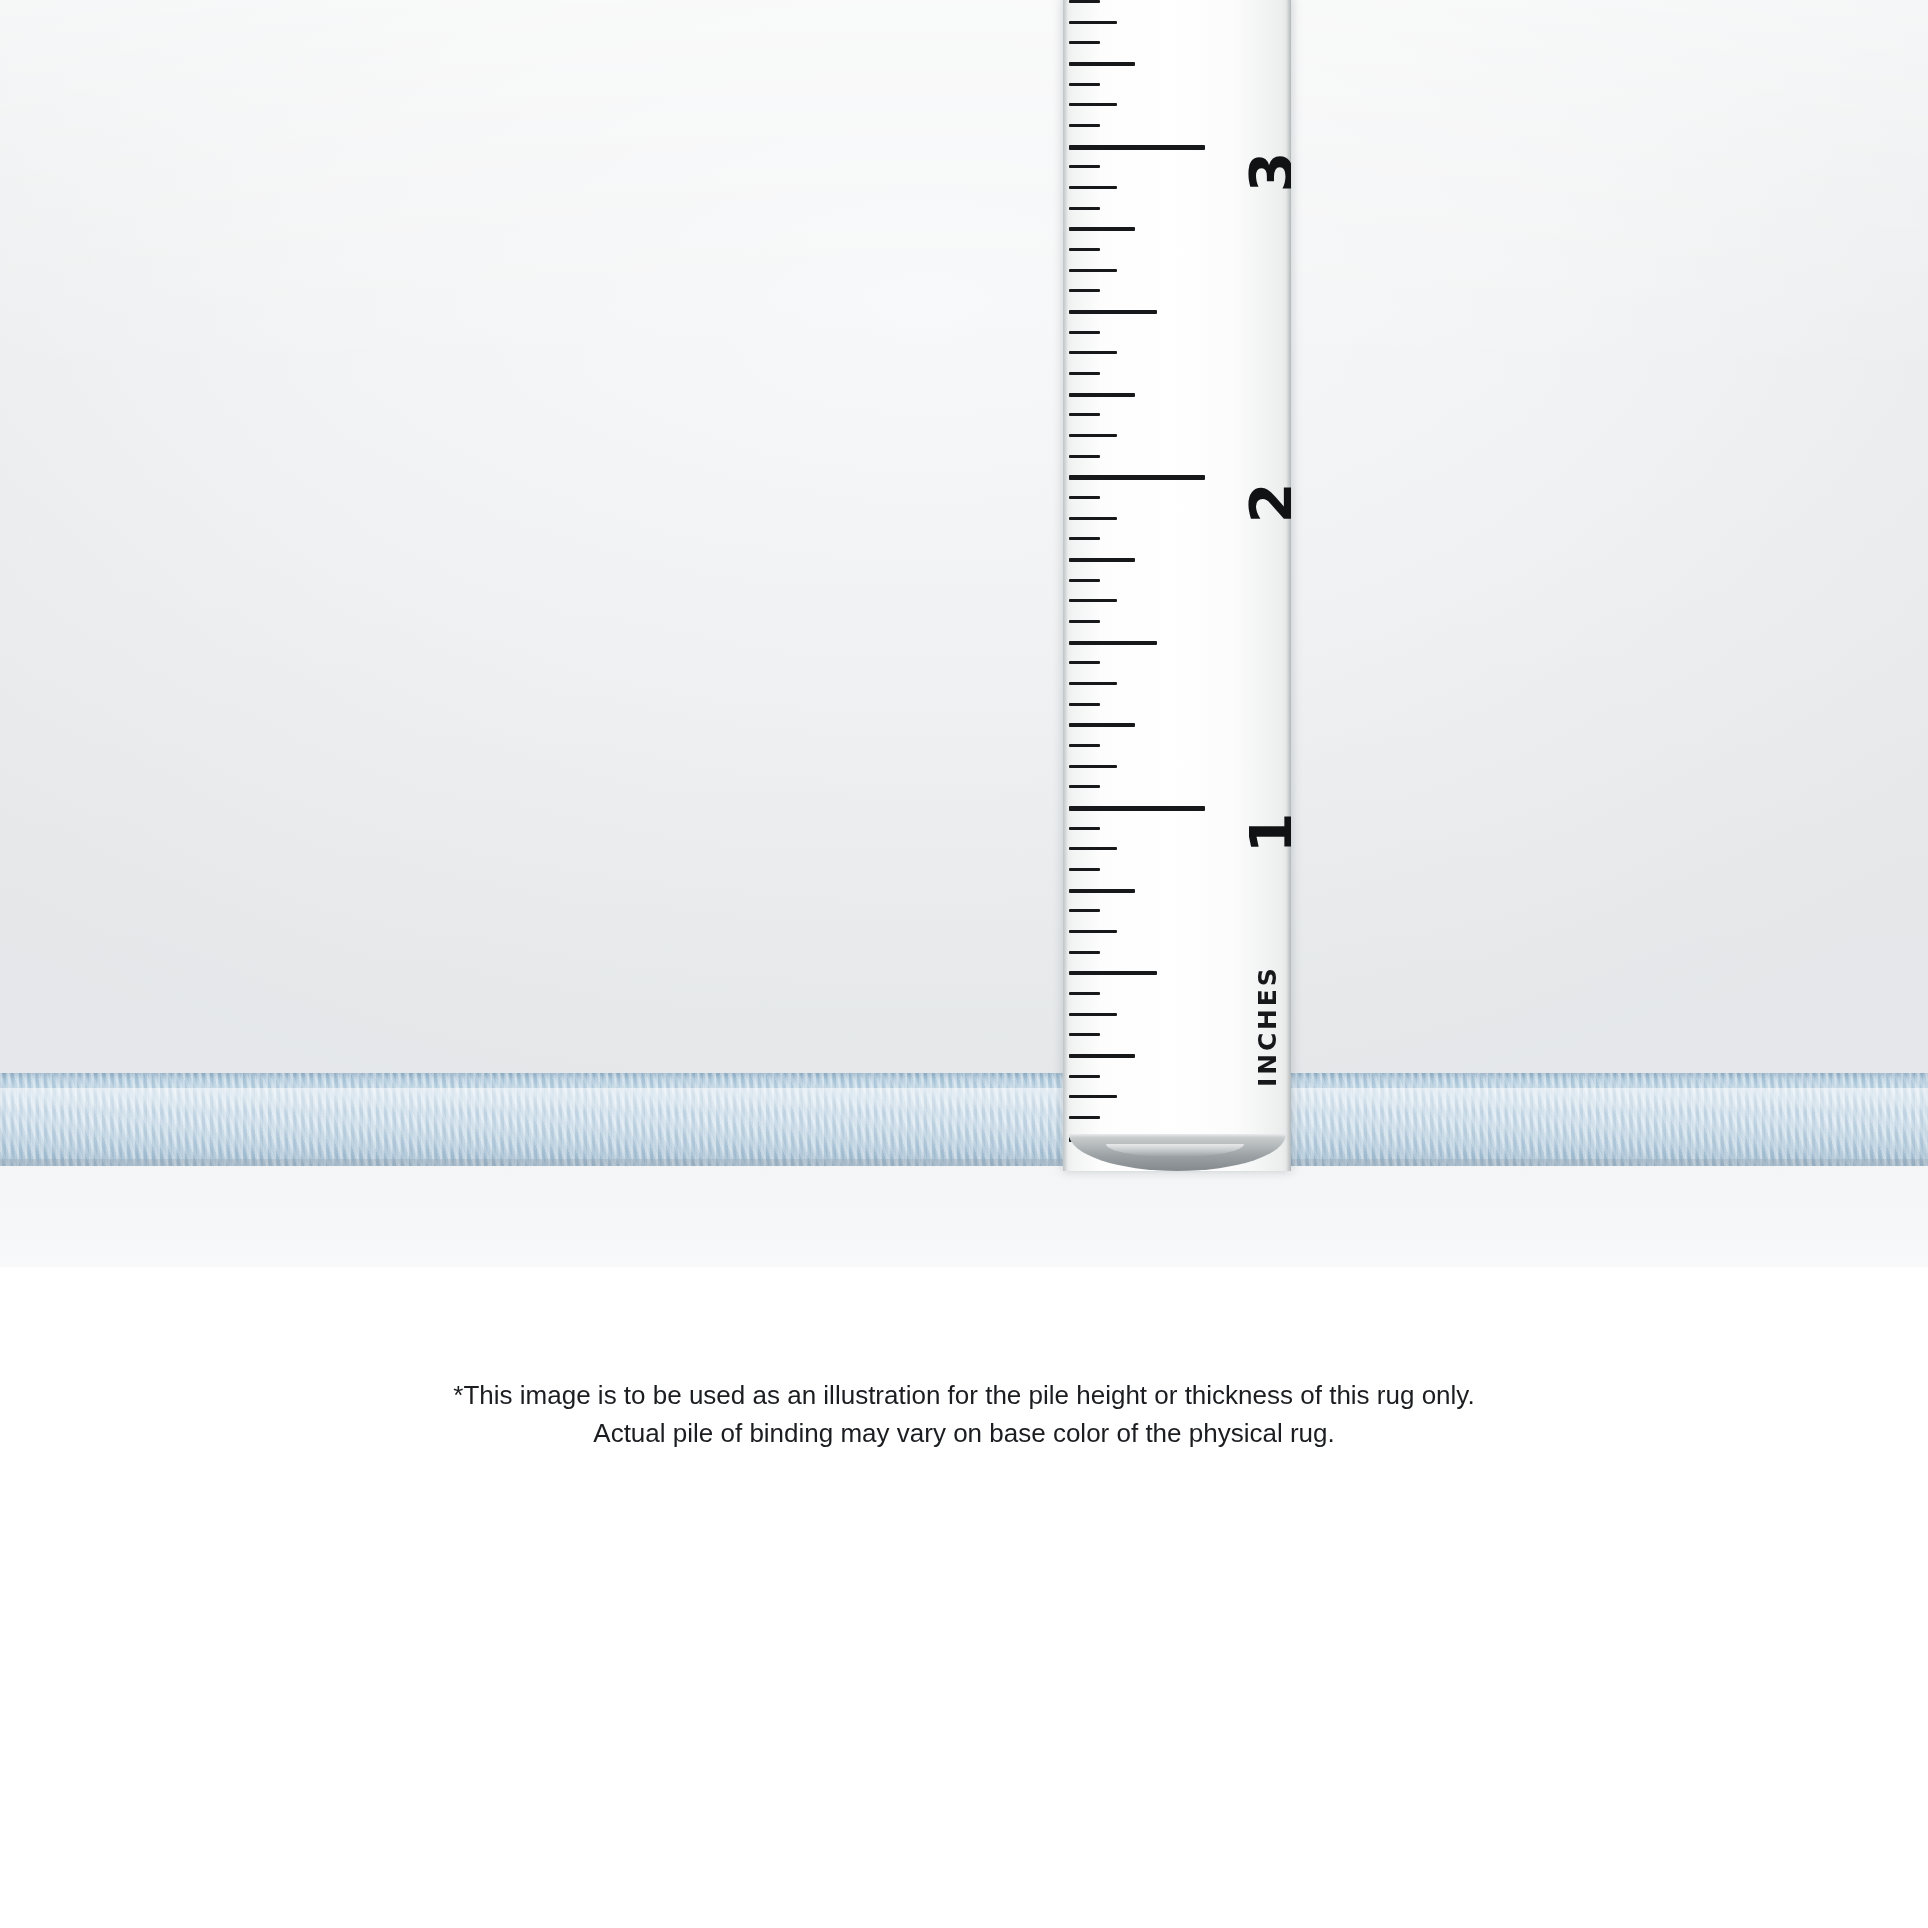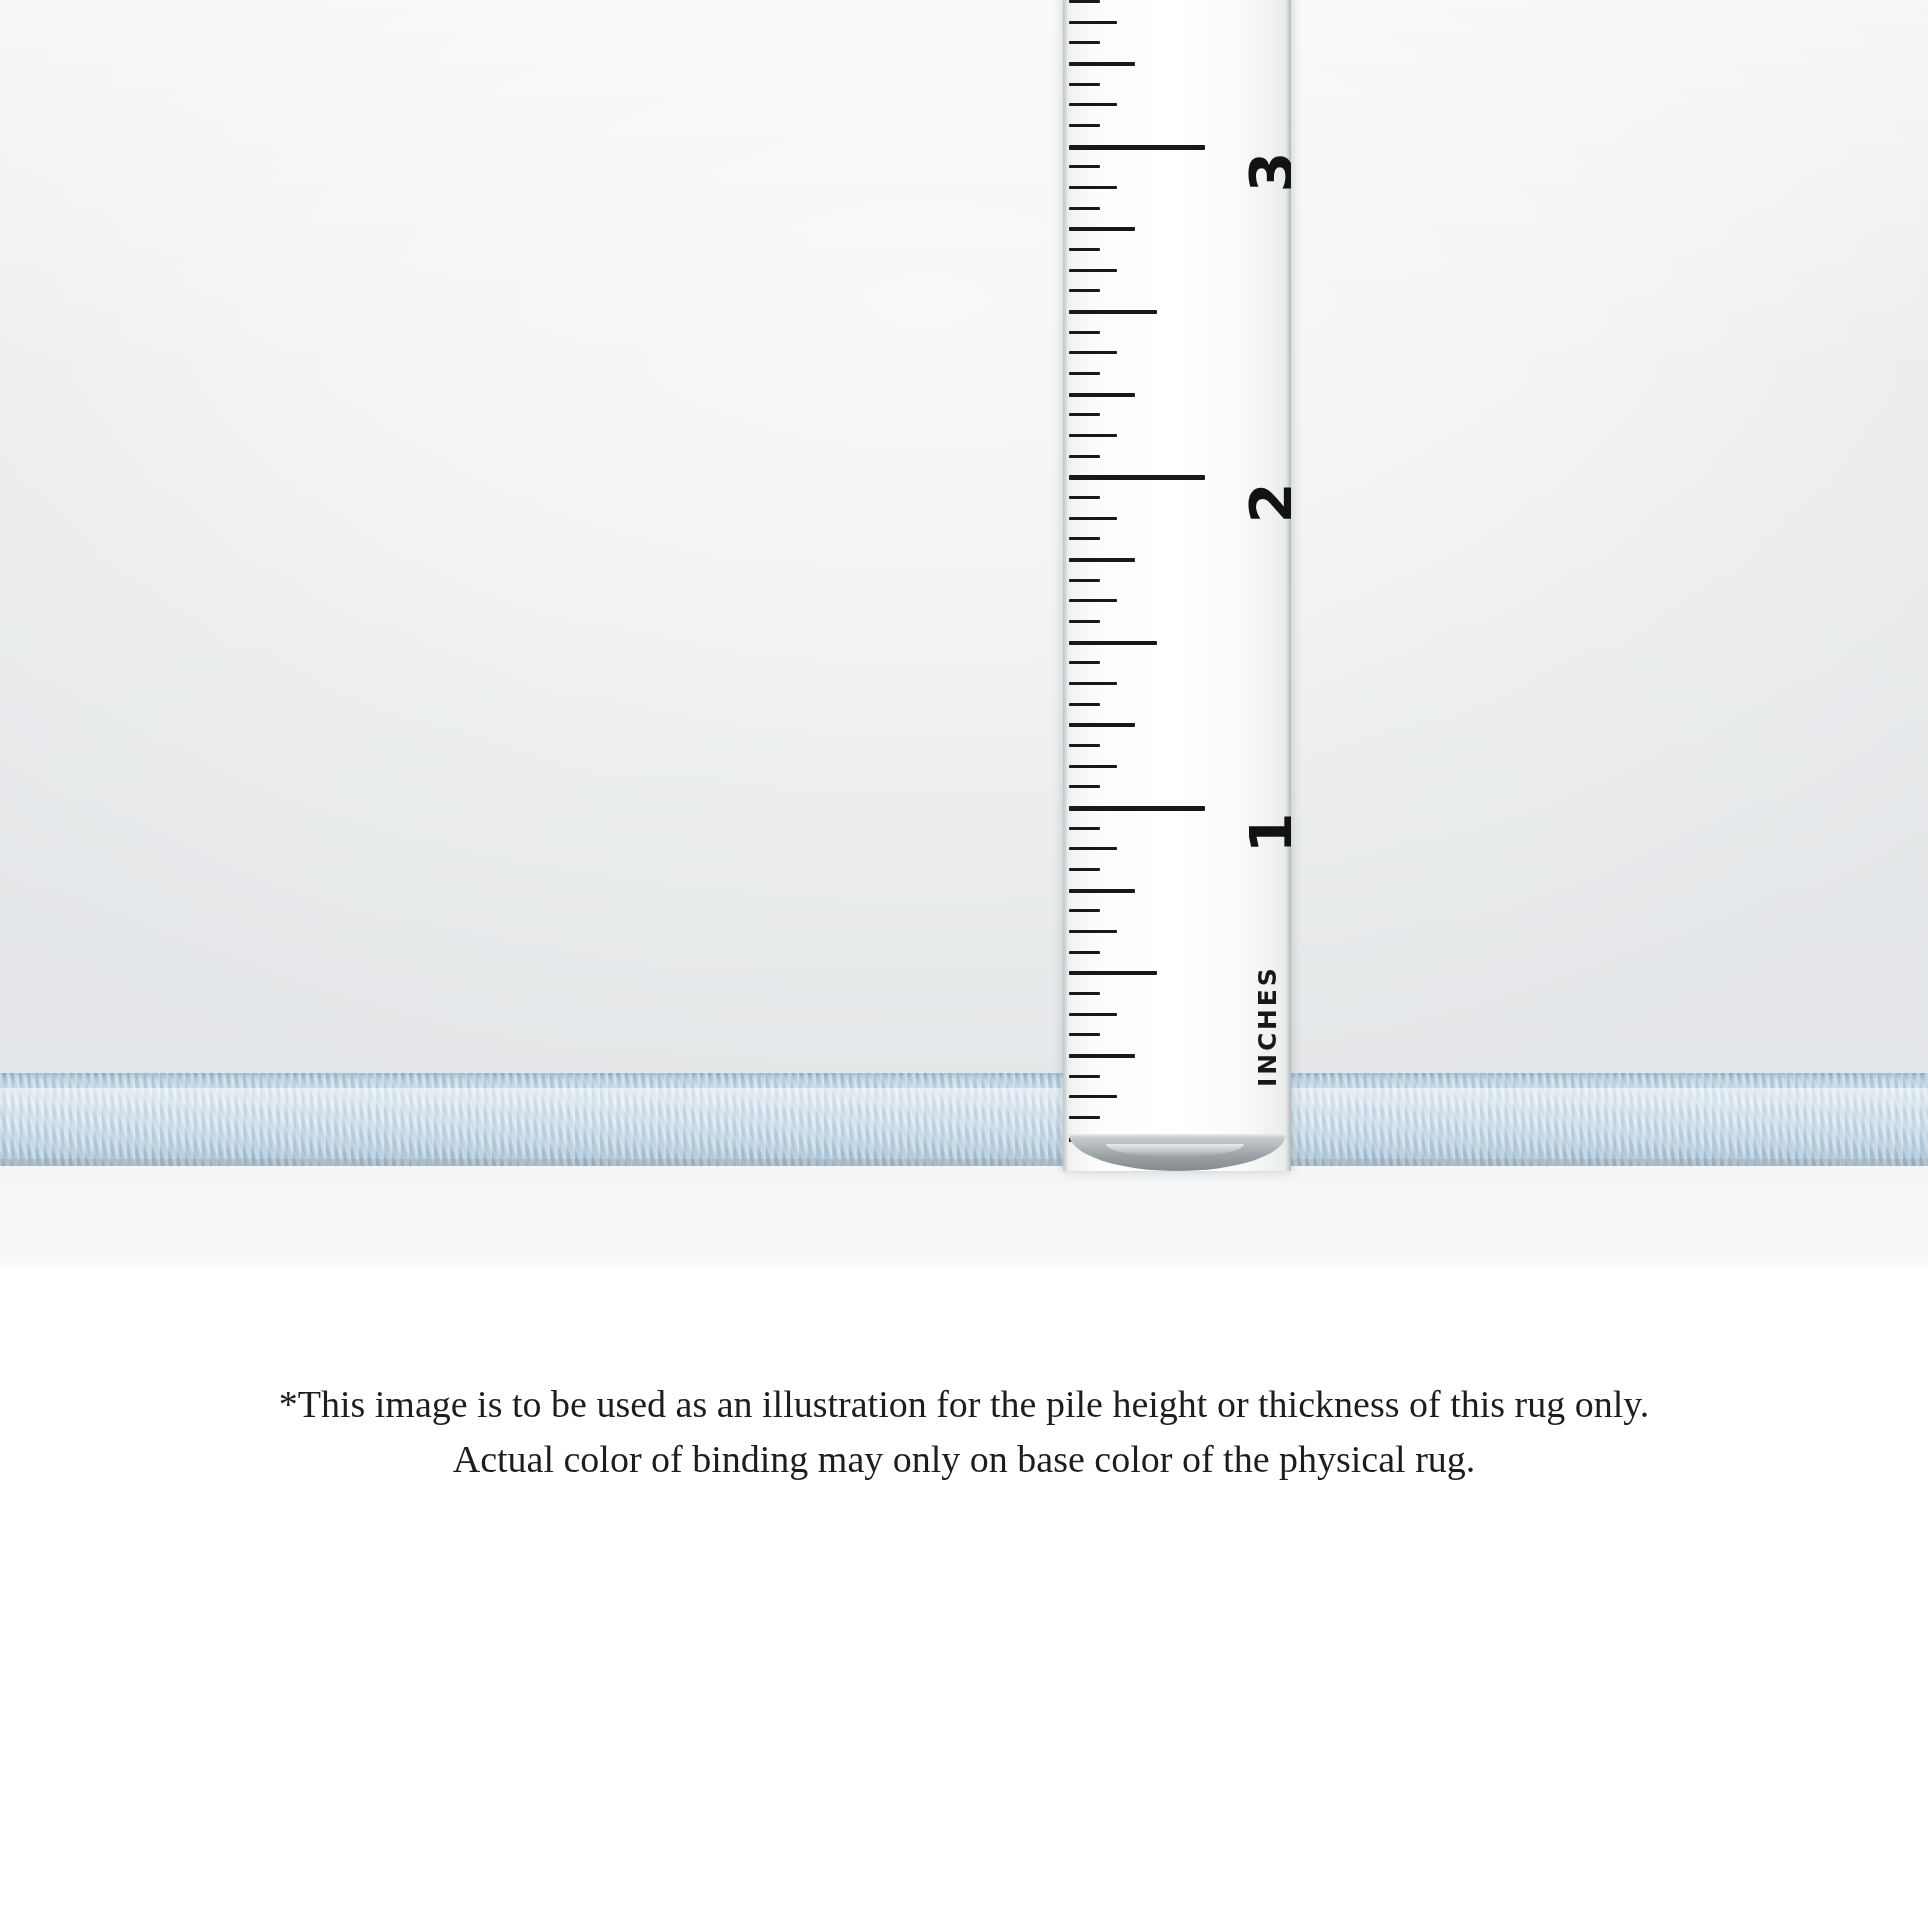--- a/index.html
+++ b/index.html
@@ -223,22 +223,22 @@
     background: radial-gradient(ellipse 131px 14.7px at 50% 0%, rgba(80,95,110,0.38), rgba(255,255,255,0) 72%);
   }
 
   
   .caption {
     position: absolute;
     left: 0;
     top: 1377px;
     width: 1928px;
     text-align: center;
-    font-family: Liberation Serif, serif;
-    font-size: 38px;
+    font-family: Liberation Sans, sans-serif;
+    font-size: 26px;
     line-height: 1.45;
     color: #1b1d20;
     padding: 0 73px;
     box-sizing: border-box;
   }
   .caption .line { display: block; }
 </style>
 </head>
 <body>
 
@@ -331,17 +331,17 @@
 
       <div class="ruler-tip">
         <div class="ruler-tip-shine"></div>
       </div>
     </div>
 
   </div>
 
   <div class="caption">
     <span class="line">*This image is to be used as an illustration for the pile height or thickness of this rug only.</span>
-    <span class="line">Actual color of binding may only on base color of the physical rug.</span>
+    <span class="line">Actual pile of binding may vary on base color of the physical rug.</span>
   </div>
 
 </div>
 
 
 </body></html>

